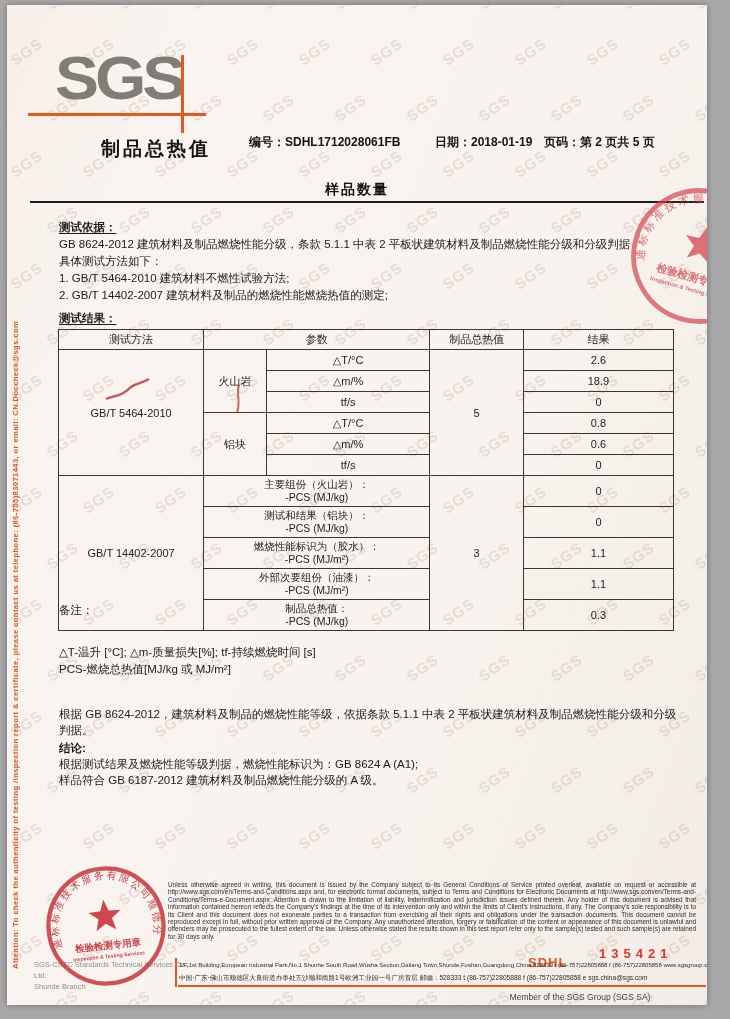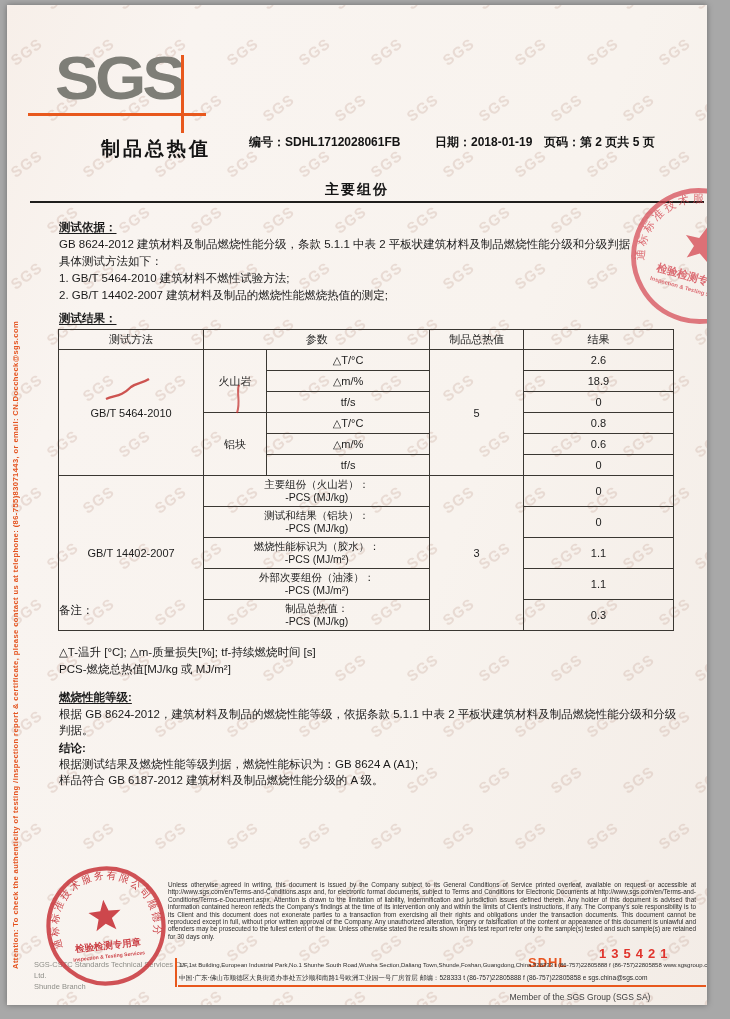--- a/index.html
+++ b/index.html
@@ -293,21 +293,21 @@
     <div class="logo-hline"></div>
     <div class="logo-vline"></div>
 
     <div class="hrow">
       <span class="report-title">制品总热值</span>
       <span class="hitem hi-no"><span>编号：</span><span>SDHL1712028061FB</span></span>
       <span class="hitem hi-date"><span>日期：</span><span>2018-01-19</span></span>
       <span class="hitem hi-page"><span>页码：</span><span>第 2 页共 5 页</span></span>
     </div>
 
-    <div class="section-title">主要组份</div>
+    <div class="section-title">样品数量</div>
     <div class="title-rule"></div>
 
     <div class="txt bh" style="top:215px;">测试依据：</div>
     <div class="txt" style="top:232px;">GB 8624-2012 建筑材料及制品燃烧性能分级，条款 5.1.1 中表 2 平板状建筑材料及制品燃烧性能分级和分级判据</div>
     <div class="txt" style="top:249px;">具体测试方法如下：</div>
     <div class="txt" style="top:266px;">1. GB/T 5464-2010 建筑材料不燃性试验方法;</div>
     <div class="txt" style="top:283px;">2. GB/T 14402-2007 建筑材料及制品的燃烧性能燃烧热值的测定;</div>
 
     <div class="txt bh" style="top:306px;">测试结果：</div>
 
@@ -391,21 +391,20 @@
         </td>
         <td>0.3</td>
       </tr>
     </tbody>
       </table>
 
     <div class="txt" style="top:598px;">备注：</div>
     <div class="txt" style="top:640px;">△T-温升 [°C]; △m-质量损失[%]; tf-持续燃烧时间 [s]</div>
     <div class="txt" style="top:657px;">PCS-燃烧总热值[MJ/kg 或 MJ/m²]</div>
 
-    <div class="txt bh" style="top:685px;">燃烧性能等级:</div>
     <div class="txt wrap" style="top:701px;">根据 GB 8624-2012，建筑材料及制品的燃烧性能等级，依据条款 5.1.1 中表 2 平板状建筑材料及制品燃烧性能分级和分级判据。</div>
 
     <div class="txt bh2" style="top:736px;">结论:</div>
     <div class="txt" style="top:752px;">根据测试结果及燃烧性能等级判据，燃烧性能标识为：GB 8624 A (A1);</div>
     <div class="txt" style="top:768px;">样品符合 GB 6187-2012 建筑材料及制品燃烧性能分级的 A 级。</div>
 
     <div class="disclaimer">Unless otherwise agreed in writing, this document is issued by the Company subject to its General Conditions of Service printed overleaf, available on request or accessible at http://www.sgs.com/en/Terms-and-Conditions.aspx and, for electronic format documents, subject to Terms and Conditions for Electronic Documents at http://www.sgs.com/en/Terms-and-Conditions/Terms-e-Document.aspx. Attention is drawn to the limitation of liability, indemnification and jurisdiction issues defined therein. Any holder of this document is advised that information contained hereon reflects the Company's findings at the time of its intervention only and within the limits of Client's instructions, if any. The Company's sole responsibility is to its Client and this document does not exonerate parties to a transaction from exercising all their rights and obligations under the transaction documents. This document cannot be reproduced except in full, without prior written approval of the Company. Any unauthorized alteration, forgery or falsification of the content or appearance of this document is unlawful and offenders may be prosecuted to the fullest extent of the law. Unless otherwise stated the results shown in this test report refer only to the sample(s) tested and such sample(s) are retained for 30 days only.</div>
     <div class="code-prefix">SDHL</div>
     <div class="code-number">135421</div>
     <div class="company">

